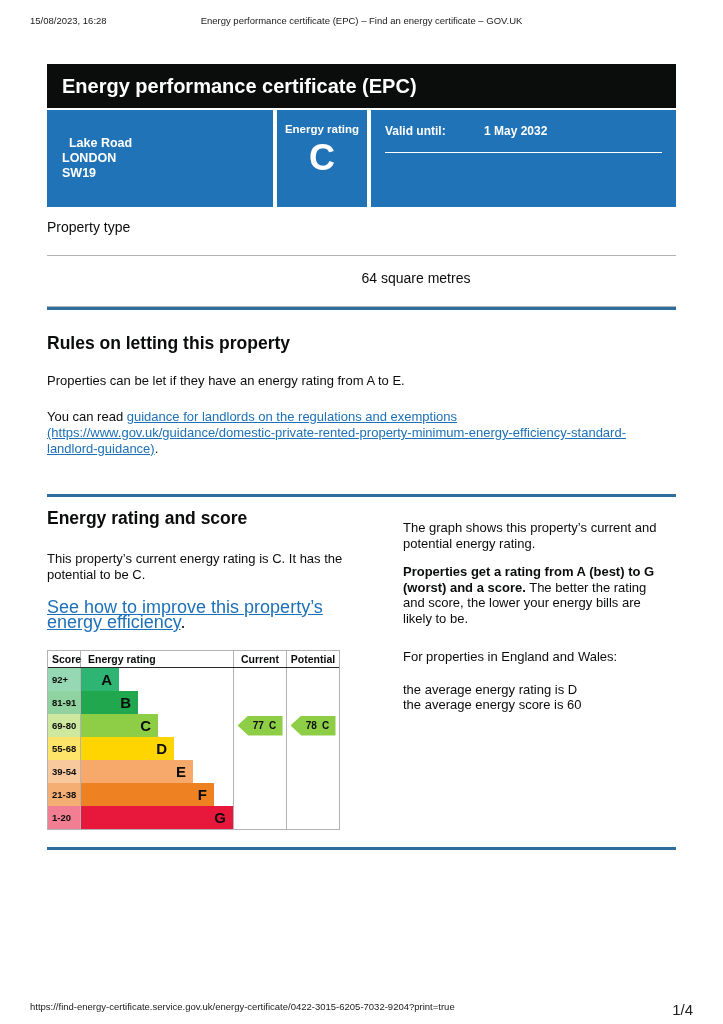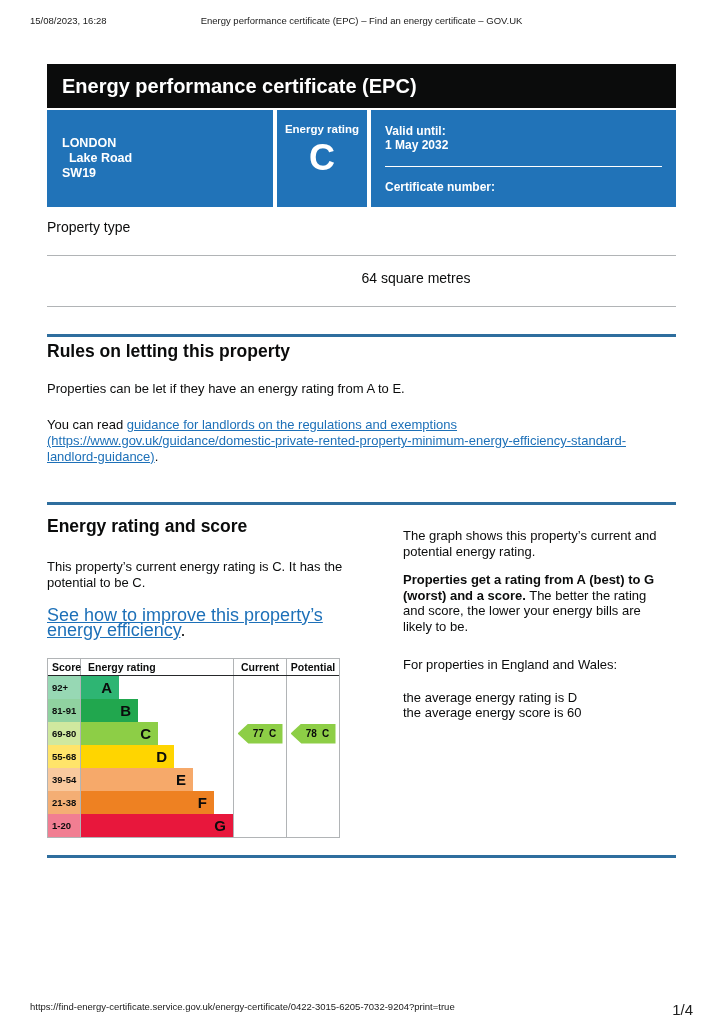--- a/index.html
+++ b/index.html
@@ -18,33 +18,33 @@
   .banner { height:44px; background:#0b0c0c; color:#ffffff; display:flex; align-items:center; padding-left:15px; font-size:20px; font-weight:bold; }
 
   
   .summary-panel { margin-top:2px; height:97px; display:flex; gap:4px; }
   .summary-box { background:#2173b8; color:#ffffff; }
   .box-address { width:226px; display:flex; flex-direction:column; justify-content:center; padding-left:15px; font-size:12.5px; font-weight:bold; line-height:15px; white-space:pre-wrap; }
   .box-rating { width:90px; text-align:center; padding-top:13px; }
   .box-rating .rating-label { font-size:11.5px; font-weight:bold; }
   .box-rating .rating-letter { font-size:36px; font-weight:bold; line-height:40px; margin-top:3px; }
   .box-validity { flex:1; padding:14px 14px 0 14px; font-size:12px; font-weight:bold; }
-  .validity-row { display:flex;flex-direction:column; }
+  .validity-row { display:flex; }
   .validity-row .vlabel { width:99px; }
   .validity-hr { border:none; border-top:1px solid #ffffff; margin:14px 0 13px 0; }
 
   
   .prop-row { border-bottom:1px solid #b1b4b6; font-size:14px; }
   .prop-row-1 { padding:12px 0 20px 0; }
   .prop-row-2 { padding:14px 0 20px 0; display:flex; }
   .prop-row-2 .prop-value { margin-left:50%; }
 
   
   .section-rule-top { border-top:3px solid #2e6e9e; }
-  .rules-section { margin-top:27px; padding-top:4px; }
+  .rules-section { padding-top:23px; }
   h2.section-heading { font-size:17.5px; font-weight:bold; color:#0b0c0c; }
   .rules-section p { font-size:13px; line-height:16px; }
   .rules-p1 { margin-top:19px; }
   .rules-p2 { margin-top:20px; }
   a.gov-link { color:#1d70b8; text-decoration:underline; }
 
   .rating-section { margin-top:37px; padding-top:11px; display:flex; }
   .rating-left { width:312px; }
   .rating-right { width:285px; margin-left:32px; font-size:13px; line-height:15.5px; }
   .rating-left p { font-size:13px; line-height:16px; margin-top:22px; }
@@ -81,38 +81,34 @@
   <div class="print-header-title">Energy performance certificate (EPC) – Find an energy certificate – GOV.UK</div>
 
   <div class="content">
 
     <div class="banner">
       <span>Energy performance certificate (EPC)</span>
     </div>
 
     <div class="summary-panel">
       <div class="summary-box box-address">
+        <span>  Lake Road</span>
         <span>LONDON</span>
-        <span>  Lake Road</span>
         <span>SW19</span>
       </div>
       <div class="summary-box box-rating">
         <div class="rating-label">Energy rating</div>
         <div class="rating-letter">C</div>
       </div>
       <div class="summary-box box-validity">
         <div class="validity-row">
           <span class="vlabel">Valid until:</span>
           <span>1 May 2032</span>
         </div>
         <hr class="validity-hr">
-        <div class="validity-row">
-          <span>Certificate number:</span>
-          <span></span>
-        </div>
       </div>
     </div>
 
     <div class="prop-row prop-row-1">
       <span>Property type</span>
       <span></span>
     </div>
     <div class="prop-row prop-row-2">
       <span></span>
       <span class="prop-value">64 square metres</span>

